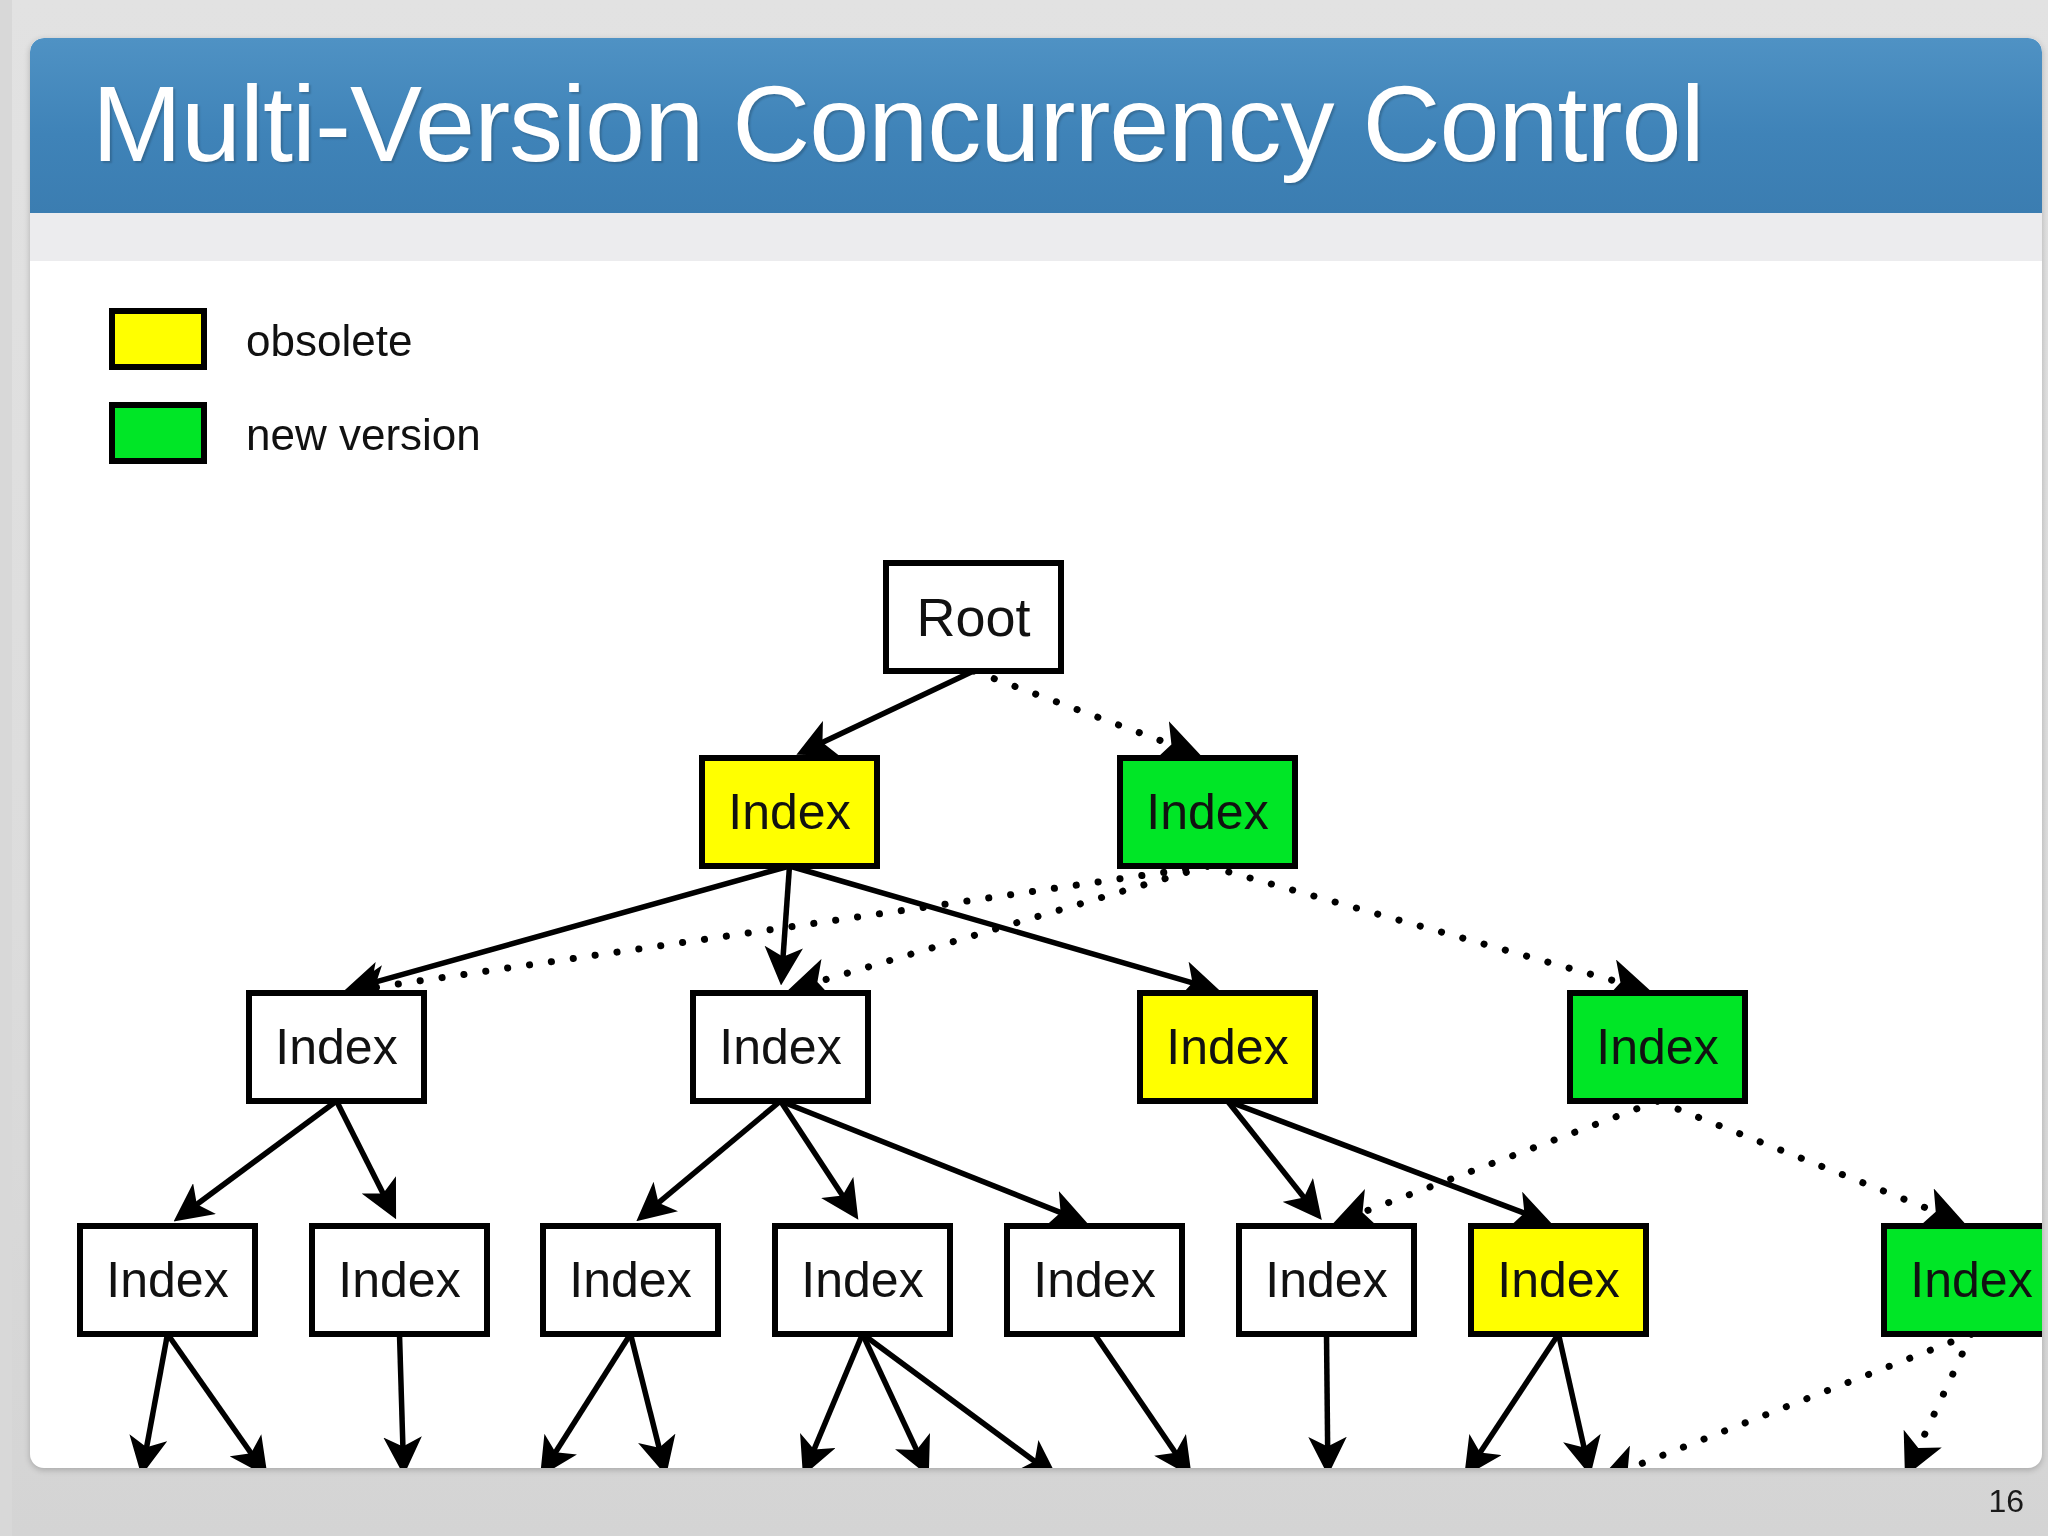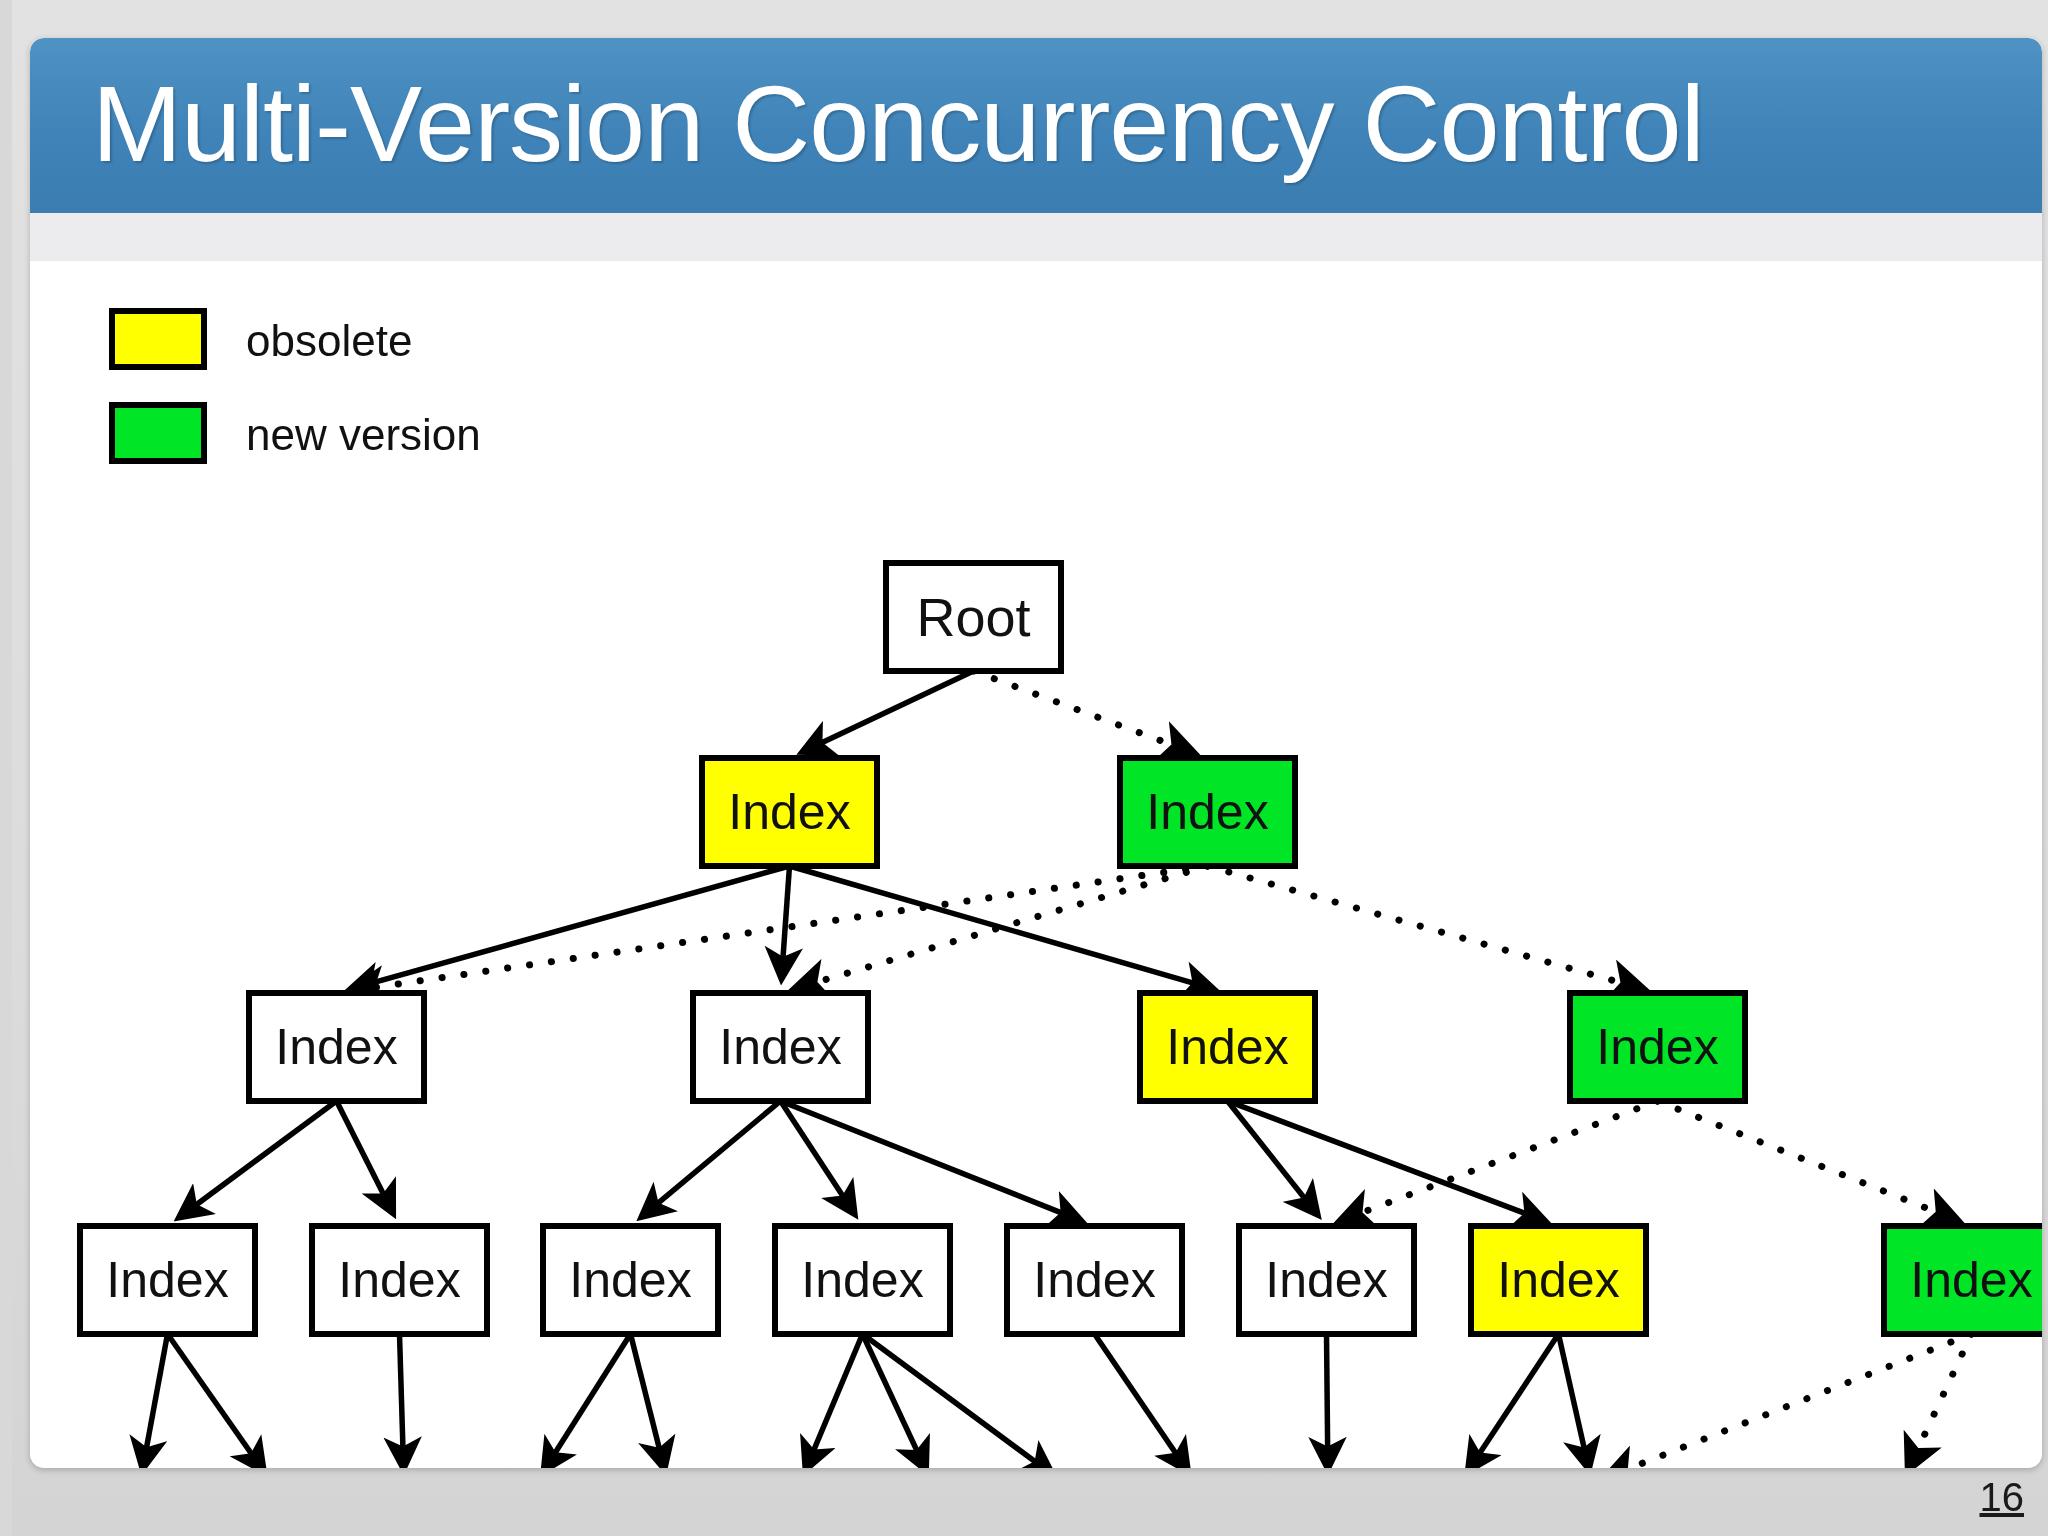--- a/index.html
+++ b/index.html
@@ -114,24 +114,23 @@
     stroke: #000;
     stroke-width: 7;
     stroke-linecap: round;
     stroke-dasharray: 0.1 22;
     fill: none;
   }
   #pagenum {
     position: absolute;
     right: 36px;
     bottom: 16px;
-    font-size: 40px;
+    font-size: 32px;
     color: #1a1a1a;
     font-family: "Liberation Sans", sans-serif;
-    text-decoration: underline;
   }
 </style>
 </head>
 <body>
 
 <div id="slide">
   <div id="card">
 
     <div id="titlebar">
       <div id="title">Multi-Version Concurrency Control</div>

